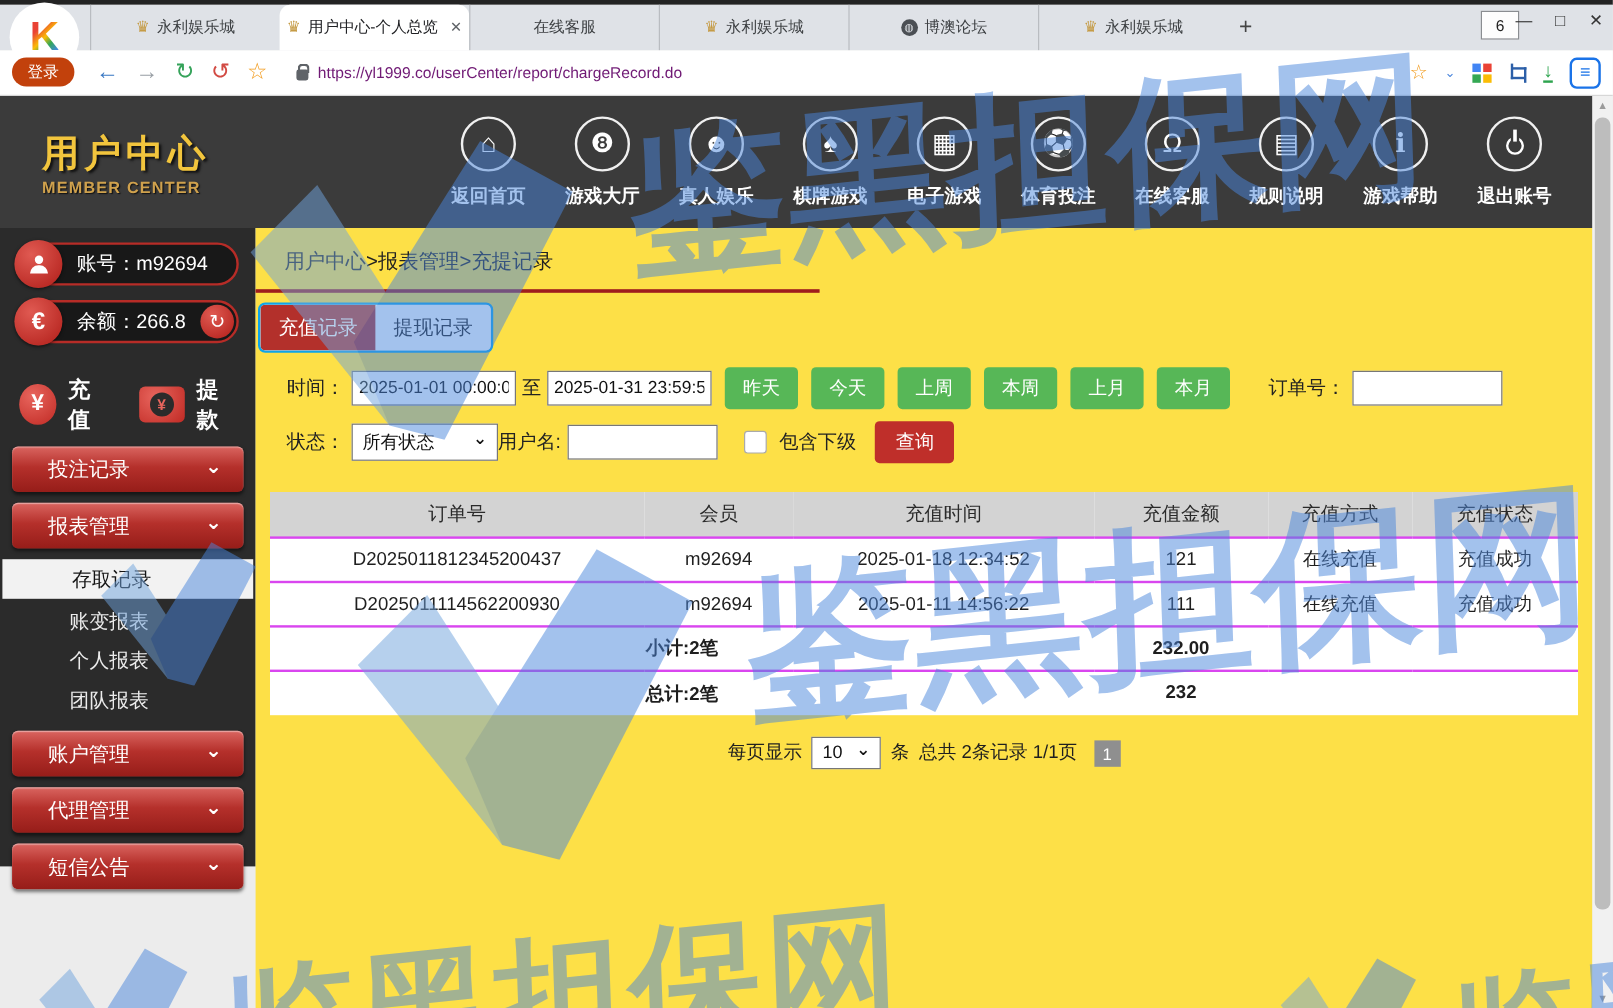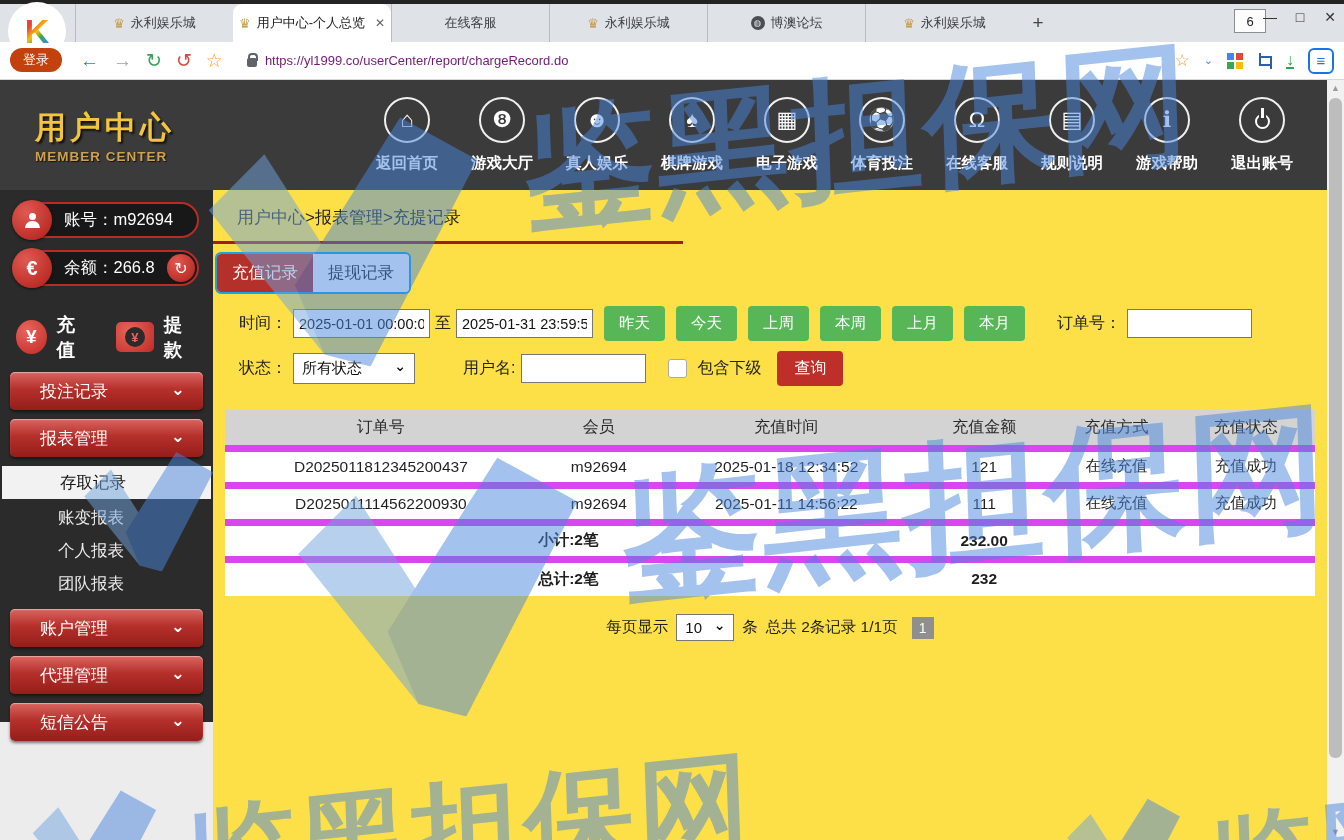--- a/index.html
+++ b/index.html
@@ -98,28 +98,28 @@
   .flabel { font-size:16px; color:#222; margin-right:6px; white-space:nowrap; }
   .tinput { width:137px; height:29px; border:1px solid #777; background:#fff; font-size:14.5px; padding:0 5px; color:#111; }
   .sinput { width:125px; height:29px; border:1px solid #777; background:#fff; font-size:14.5px; padding:0 5px; color:#111; }
   .zhi { margin:0 5px; font-size:16px; color:#222; }
   .gbtn { background:#57b757; color:#fff; font-size:15.5px; padding:7px 15px; border-radius:4px; margin-left:11px; cursor:pointer; }
   .gbtn:first-of-type { margin-left:22px; }
   .order-label { margin-left:32px; }
   .sel { height:31px; border:1px solid #777; background:#fff; display:flex; align-items:center; font-size:15px; color:#111; padding:0 8px; cursor:pointer; }
   .sel .caret { margin-left:auto; font-weight:bold; font-size:14px; transform:translateY(-3px); }
   .sel.status { width:122px; }
-  .uname-label { margin-left:48px; }
+  .uname-label { }
   .cbox { width:19px; height:19px; border:1px solid #aaa; border-radius:3px; background:#fff; margin-left:22px; cursor:pointer; }
   .cbox-label { font-size:16px; color:#222; margin-left:10px; }
   .qbtn { background:#bf2f2a; color:#fff; font-size:16px; padding:7px 17px; border-radius:4px; margin-left:16px; cursor:pointer; }
 
   table.rec { width:calc(100% - 24px); margin:10px 12px 0 12px; border-collapse:collapse; background:#fff; }
   table.rec th { background:#d3d3d3; height:38px; font-size:16px; font-weight:normal; color:#2a2a2a; }
-  table.rec td { height:37px; text-align:center; font-size:15.5px; color:#1f1f1f; border-top:7px solid #d946ef; }
+  table.rec td { height:37px; text-align:center; font-size:15.5px; color:#1f1f1f; border-top:2px solid #d946ef; }
   table.rec tr.foot td { font-weight:bold; font-size:15.5px; }
   .c-order{width:28.6%}.c-mem{width:11.4%}.c-time{width:23%}.c-amt{width:13.3%}.c-way{width:11%}.c-stat{width:12.7%}
 
   .pager { display:flex; align-items:center; justify-content:center; margin-top:18px; gap:8px; font-size:15.5px; color:#1f1f1f; }
   .sel.pp { width:58px; height:27px; }
   .page-box { width:22px; height:22px; background:#8f8f8f; color:#fff; display:flex; align-items:center; justify-content:center; font-size:14px; margin-left:6px; cursor:pointer; }
 
   
   .wm { position:absolute; display:flex; align-items:flex-start; gap:14px; color:#4a86dc; opacity:.5; font-weight:bold; pointer-events:none; z-index:40; transform:rotate(-6deg); white-space:nowrap; }
   .wm svg { flex:0 0 auto; }

